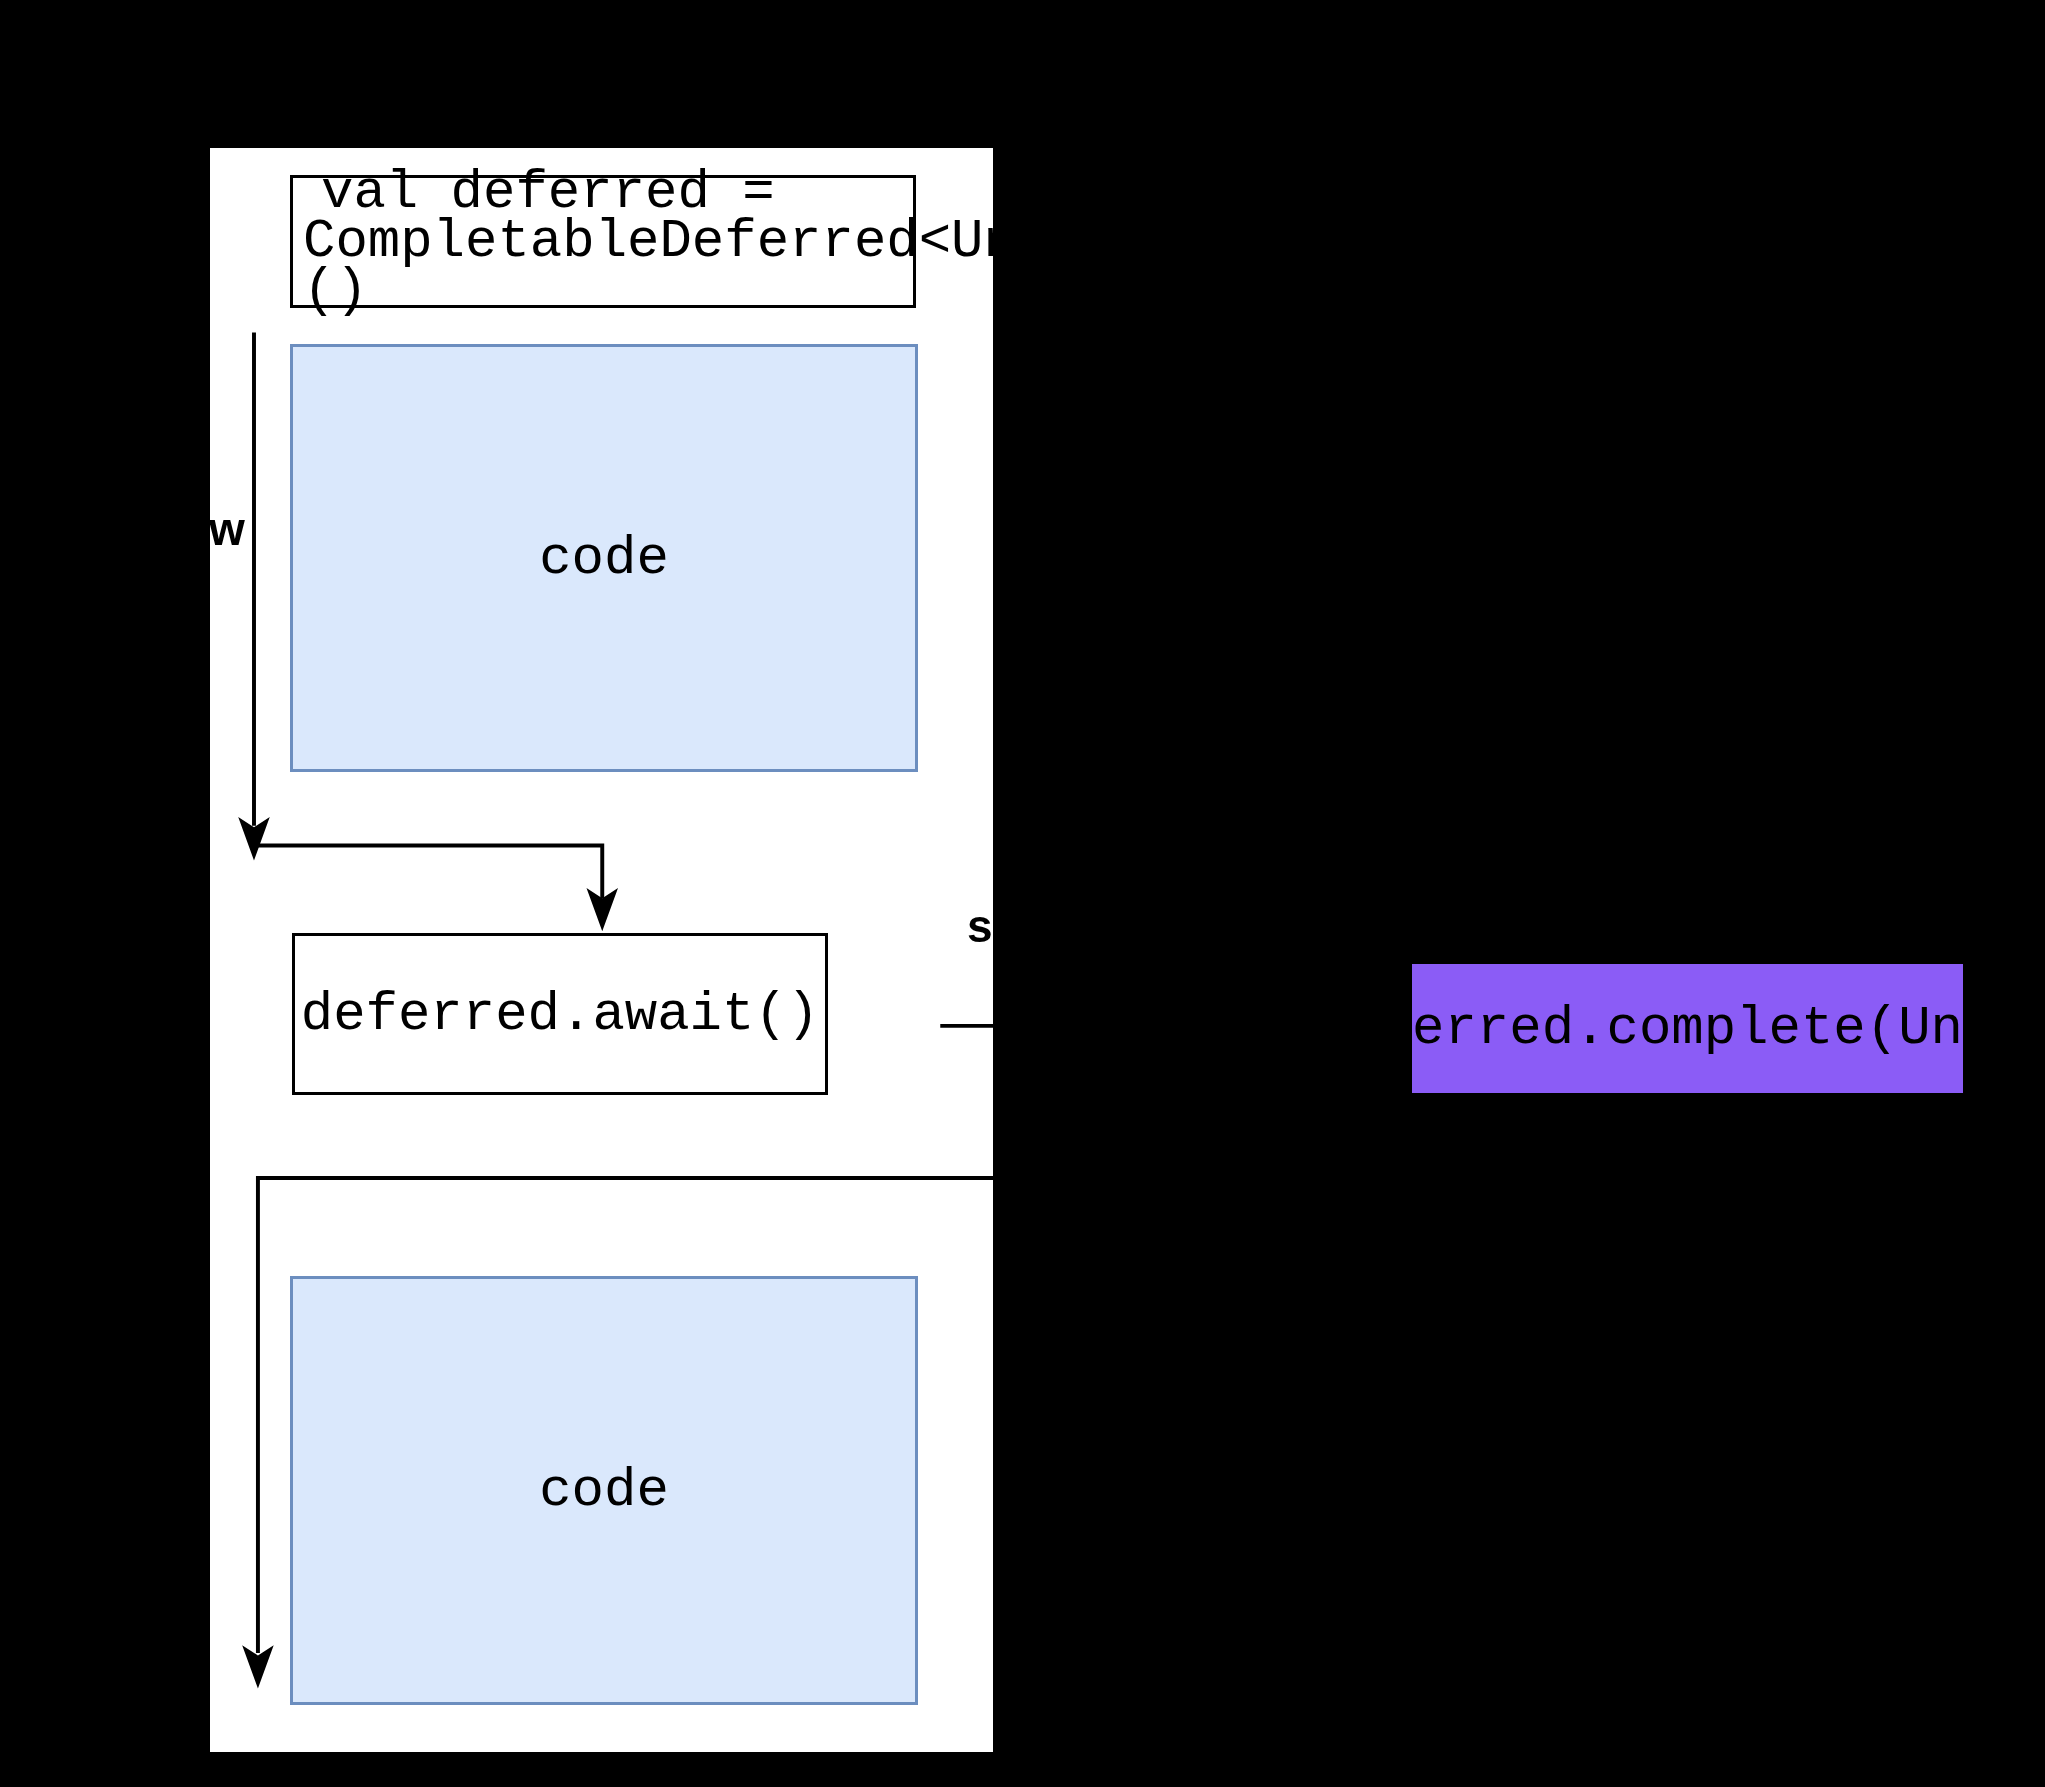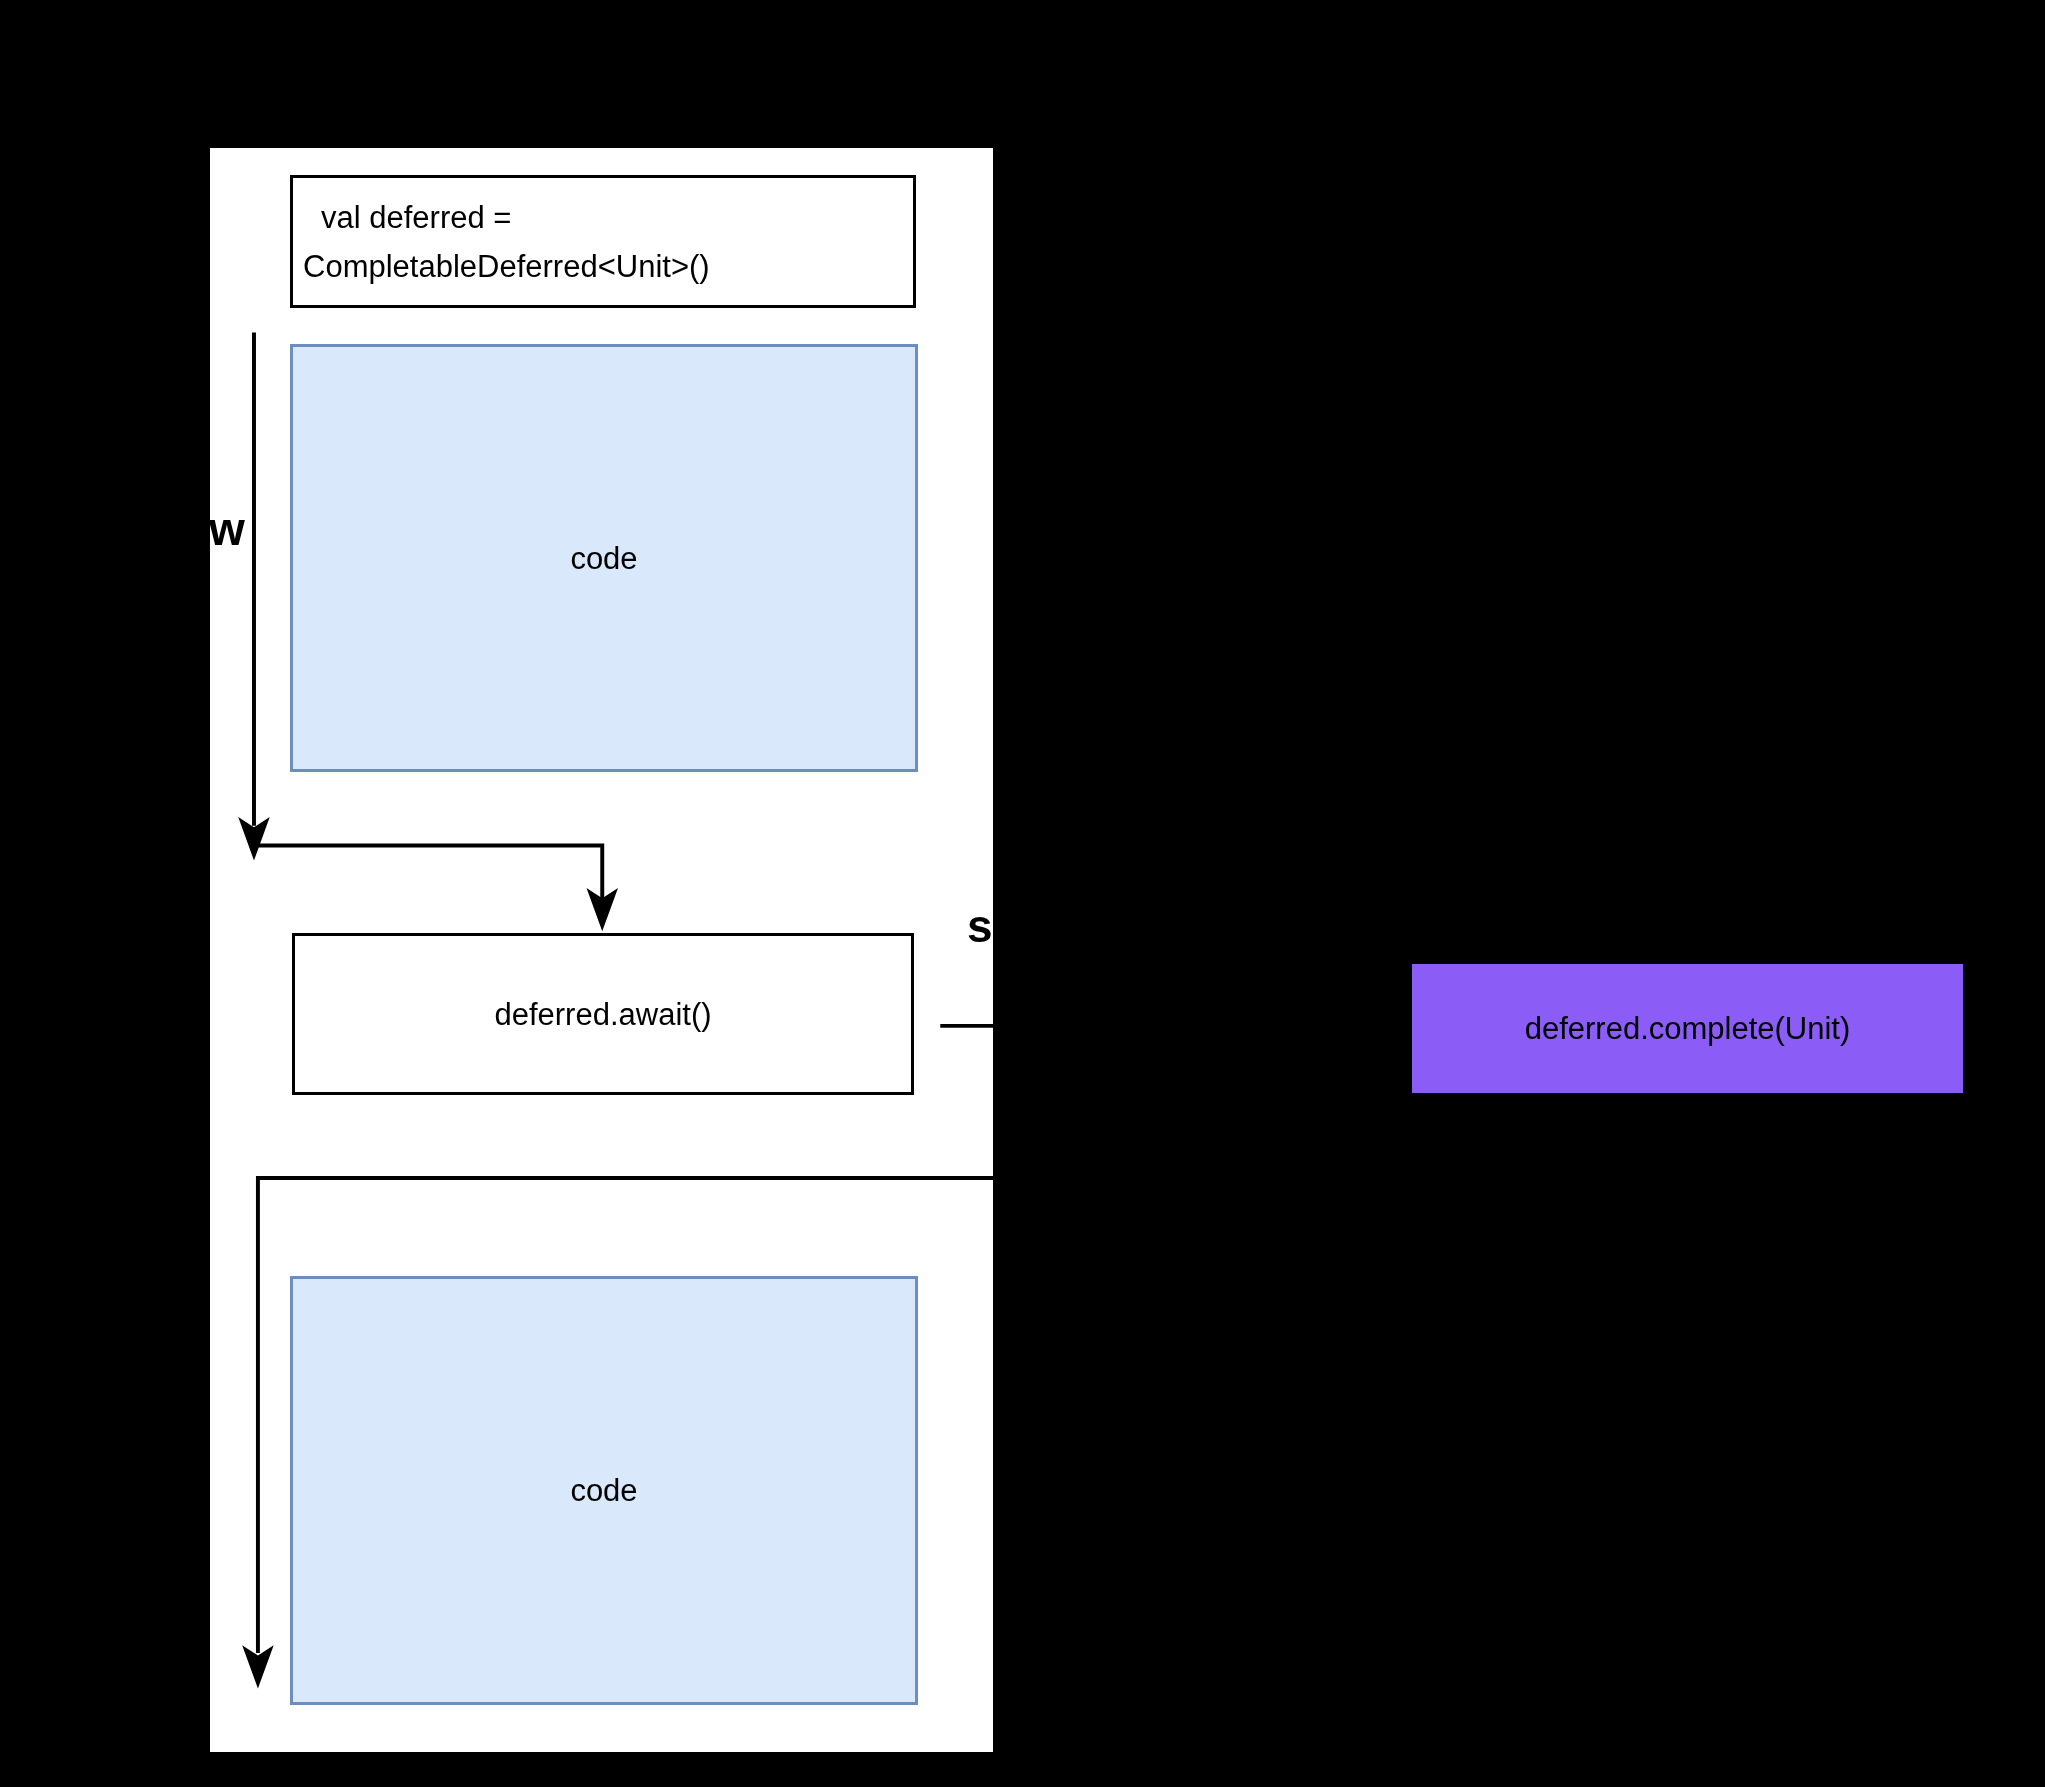--- a/index.html
+++ b/index.html
@@ -12,35 +12,35 @@
     overflow:hidden;
   }
   .abs{position:absolute;}
   #lane{
     left:210px;top:148px;width:783px;height:1604px;
     background:#ffffff;
   }
   .box{
     box-sizing:border-box;
     display:flex;align-items:center;justify-content:center;
-    font-size:31px;line-height:49px;
+    font-size:54px;line-height:49px;font-family:Liberation Mono, monospace;
   }
   #declaration-box{
     left:290px;top:175px;width:626px;height:133px;
     background:#ffffff;border:3.9px solid #000000;
     flex-direction:column;align-items:flex-start;justify-content:center;
   }
   #declaration-box .l1{padding-left:28px;}
   #declaration-box .l2{padding-left:10px;}
   .code-box{
     background:#dae8fc;border:3.2px solid #6c8ebf;margin-top:11px;
   }
   #code-box-top{left:290px;top:333px;width:628px;height:428px;}
   #await-box{
-    left:292px;top:933px;width:622px;height:162px;
+    left:292px;top:933px;width:536px;height:162px;
     background:#ffffff;border:3.9px solid #000000;
   }
   #code-box-bottom{left:290px;top:1265px;width:628px;height:429px;}
   #complete-box{
     left:1412px;top:964px;width:551px;height:129px;
     background:#8b5cf6;
   }
   .edge-label{
     font-size:46px;line-height:46px;font-weight:700;
   }

